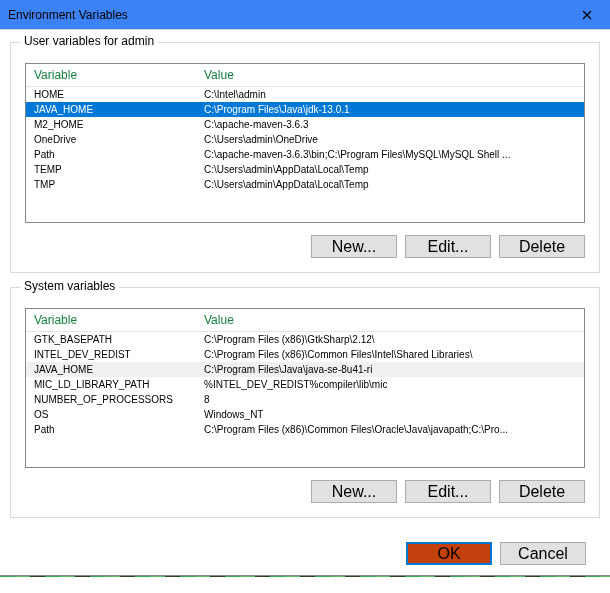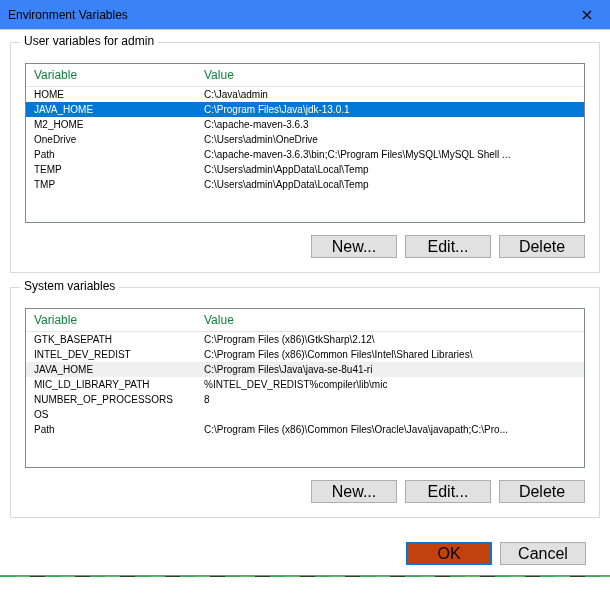--- a/index.html
+++ b/index.html
@@ -161,21 +161,21 @@
   <div class="groupbox">
     <span class="groupbox-label">User variables for admin</span>
     <div class="listbox">
       <div class="list-header">
         <div class="list-header-col var">Variable</div>
         <div class="list-header-col val">Value</div>
       </div>
       <div>
           <div class="list-row">
             <div class="list-row-cell var">HOME</div>
-            <div class="list-row-cell val">C:\Java\admin</div>
+            <div class="list-row-cell val">C:\Intel\admin</div>
           </div>
           <div class="list-row selected">
             <div class="list-row-cell var">JAVA_HOME</div>
             <div class="list-row-cell val">C:\Program Files\Java\jdk-13.0.1</div>
           </div>
           <div class="list-row">
             <div class="list-row-cell var">M2_HOME</div>
             <div class="list-row-cell val">C:\apache-maven-3.6.3</div>
           </div>
           <div class="list-row">
@@ -226,20 +226,21 @@
           <div class="list-row">
             <div class="list-row-cell var">MIC_LD_LIBRARY_PATH</div>
             <div class="list-row-cell val">%INTEL_DEV_REDIST%compiler\lib\mic</div>
           </div>
           <div class="list-row">
             <div class="list-row-cell var">NUMBER_OF_PROCESSORS</div>
             <div class="list-row-cell val">8</div>
           </div>
           <div class="list-row">
             <div class="list-row-cell var">OS</div>
+            <div class="list-row-cell val">Windows_NT</div>
           </div>
           <div class="list-row">
             <div class="list-row-cell var">Path</div>
             <div class="list-row-cell val">C:\Program Files (x86)\Common Files\Oracle\Java\javapath;C:\Pro...</div>
           </div>
         </div>
     </div>
     <div class="button-row">
       <button class="btn">New...</button>
       <button class="btn">Edit...</button>

